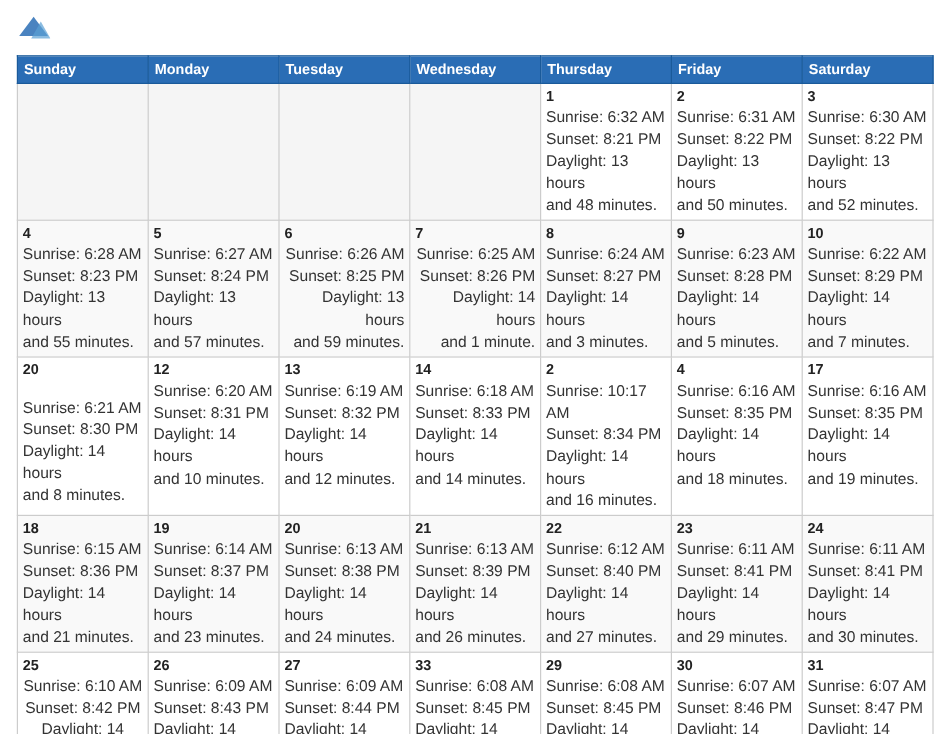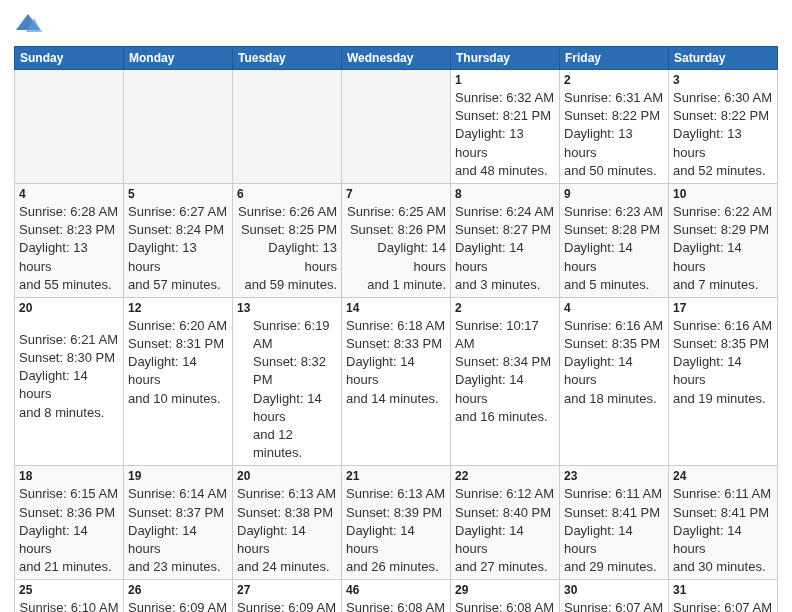--- a/index.html
+++ b/index.html
@@ -223,21 +223,21 @@
           </td>
           <td>
             <span class="day-number">12</span>
             <div class="day-info" style="white-space: pre-line;">Sunrise: 6:20 AM
 Sunset: 8:31 PM
 Daylight: 14 hours
 and 10 minutes.</div>
           </td>
           <td>
             <span class="day-number">13</span>
-            <div class="day-info" style="white-space: pre-line; margin-left: 16px;">Sunrise: 6:19 AM
+            <div class="day-info" style="white-space: pre-line;">Sunrise: 6:19 AM
 Sunset: 8:32 PM
 Daylight: 14 hours
 and 12 minutes.</div>
           </td>
           <td>
             <span class="day-number">14</span>
             <div class="day-info" style="white-space: pre-line;">Sunrise: 6:18 AM
 Sunset: 8:33 PM
 Daylight: 14 hours
 and 14 minutes.</div>
@@ -331,21 +331,21 @@
 and 33 minutes.</div>
           </td>
           <td>
             <span class="day-number">27</span>
             <div class="day-info" style="white-space: pre-line;">Sunrise: 6:09 AM
 Sunset: 8:44 PM
 Daylight: 14 hours
 and 34 minutes.</div>
           </td>
           <td>
-            <span class="day-number">46</span>
+            <span class="day-number">33</span>
             <div class="day-info" style="white-space: pre-line;">Sunrise: 6:08 AM
 Sunset: 8:45 PM
 Daylight: 14 hours
 and 36 minutes.</div>
           </td>
           <td>
             <span class="day-number">29</span>
             <div class="day-info" style="white-space: pre-line;">Sunrise: 6:08 AM
 Sunset: 8:45 PM
 Daylight: 14 hours

